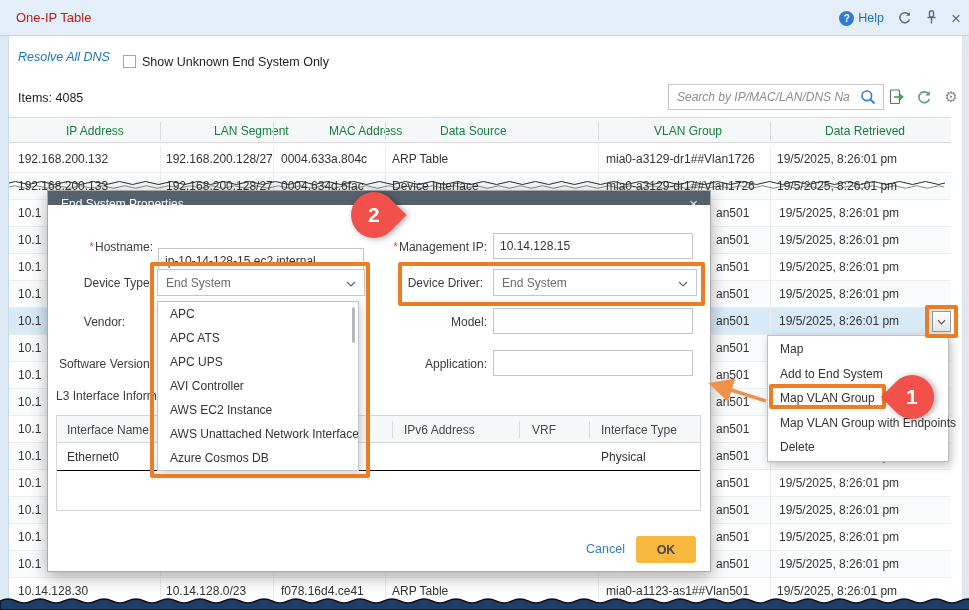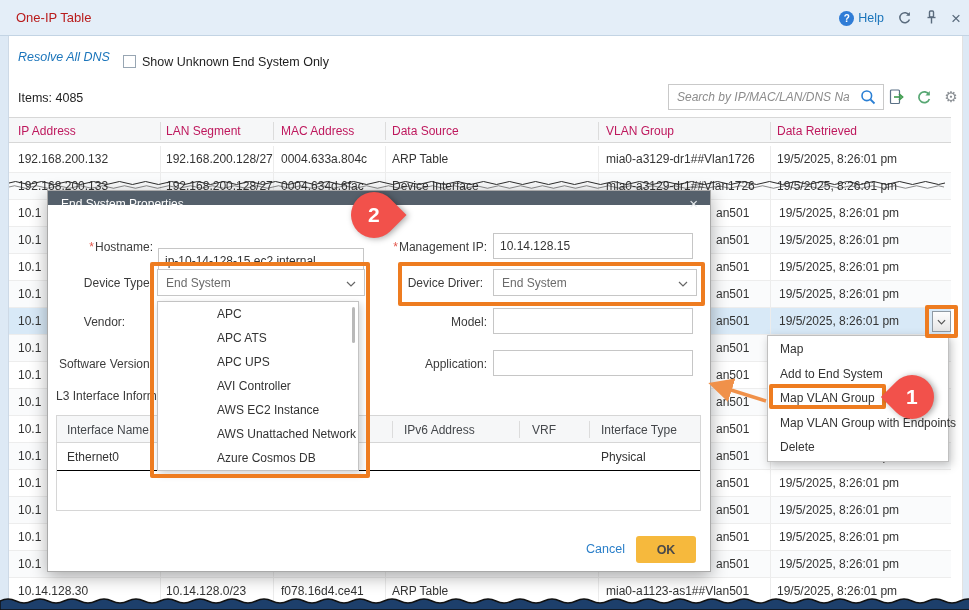--- a/index.html
+++ b/index.html
@@ -34,21 +34,21 @@
   .search-box input { flex:1; border:0; outline:none; font-size:12px; padding:0 4px 0 8px;
     font-family:"Liberation Sans",sans-serif; color:#333; min-width:0; background:transparent; }
   .search-box input::placeholder { color:#8c8c8c; font-style:italic; }
   .tool-icon { position:absolute; top:88px; width:18px; height:18px; display:flex;
     align-items:center; justify-content:center; cursor:pointer; }
   .gear-glyph { font-size:15px; color:#8a8f94; line-height:16px; }
 
   
   .thead { position:absolute; left:9px; top:117px; width:942px; height:26px;
     background:#f6f7f8; border-top:1px solid #d7d7d7; border-bottom:1px solid #d7d7d7; }
-  .thead .th { position:absolute; top:6px; font-size:12px; color:#be185d; white-space:nowrap; }
+  .thead .th { position:absolute; top:6px; font-size:12px; color:#15803d; white-space:nowrap;margin-left:48px; }
   .thead .sep { position:absolute; top:4px; width:1px; height:18px; background:#dcdcdc; }
   .rows { position:absolute; left:9px; top:146px; width:942px; z-index:0; }
   .row { position:relative; height:27px; border-bottom:1px solid #ededed; background-color:#fff;
     background-image:linear-gradient(#ececec,#ececec),linear-gradient(#ececec,#ececec),
       linear-gradient(#ececec,#ececec),linear-gradient(#ececec,#ececec),linear-gradient(#ececec,#ececec);
     background-repeat:no-repeat; background-size:1px 100%;
     background-position:151px 0,264px 0,376px 0,589px 0,761px 0; }
   .row:nth-child(even) { background-color:#fafbfc; }
   .row.highlighted { background-color:var(--row-highlight) !important; }
   .row .c { position:absolute; top:6px; font-size:12px; color:#333; white-space:nowrap; }
@@ -68,21 +68,21 @@
   .dlg-title { position:absolute; left:13px; top:6px; color:#fff; font-size:12px; }
   .dlg-close { position:absolute; right:12px; top:4px; color:#e8ecef; font-size:15px; cursor:pointer; }
   .lbl { position:absolute; font-size:12px; color:#3b3b3b; text-align:right; white-space:nowrap; }
   .req { color:#e2574c; margin-right:1px; }
   .inp { position:absolute; height:26px; border:1px solid #c6c6c6; background:#fff;
     font-size:12px; color:#333; padding:5px 6px; white-space:nowrap; overflow:hidden; }
   .combo { position:absolute; height:27px; border:1px solid #c6c6c6; background:#fff;
     font-size:12px; color:#6b6b6b; padding:6px 8px; cursor:pointer; }
   .combo svg { position:absolute; right:8px; top:11px; }
   .ddlist { position:absolute; left:109px; top:110px; width:202px; height:170px; background:#fff;
-    border:1px solid #c3c3c3; box-shadow:2px 3px 8px rgba(0,0,0,.18); z-index:12; overflow:hidden;padding-left:47px; }
+    border:1px solid #c3c3c3; box-shadow:2px 3px 8px rgba(0,0,0,.18); z-index:12; overflow:hidden; }
   .opt { height:24px; line-height:24px; padding-left:12px; font-size:12px; color:#333; cursor:pointer; white-space:nowrap; }
   .dd-thumb { position:absolute; right:3px; top:5px; width:3px; height:36px; background:#b9b9b9; border-radius:2px; }
   .itable { position:absolute; left:8px; top:224px; width:645px; height:96px; border:1px solid #d6d6d6; background:#fff; }
   .itable .ihead { position:absolute; left:0; top:0; right:0; height:27px; background:#f6f7f8; border-bottom:1px solid #d6d6d6; }
   .itable .ith { position:absolute; top:7px; font-size:12px; color:#45484c; white-space:nowrap; }
   .itable .isep { position:absolute; top:5px; width:1px; height:17px; background:#dcdcdc; }
   .itable .irow { position:absolute; left:0; top:27px; right:0; height:28px; border-bottom:1px solid #000000;text-align:center; }
   .itable .icell { position:absolute; top:7px; font-size:12px; color:#333; white-space:nowrap; }
   .btn-ok { position:absolute; left:588px; top:345px; width:60px; height:27px; background:var(--ok-yellow);
     border:none; border-radius:3px; font-size:12.5px; font-weight:600; color:#4a4a4a;

